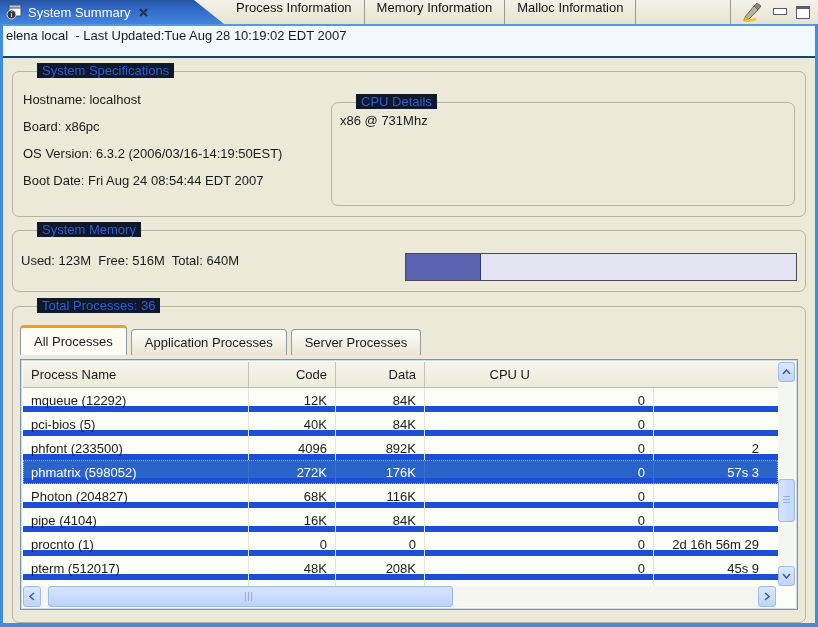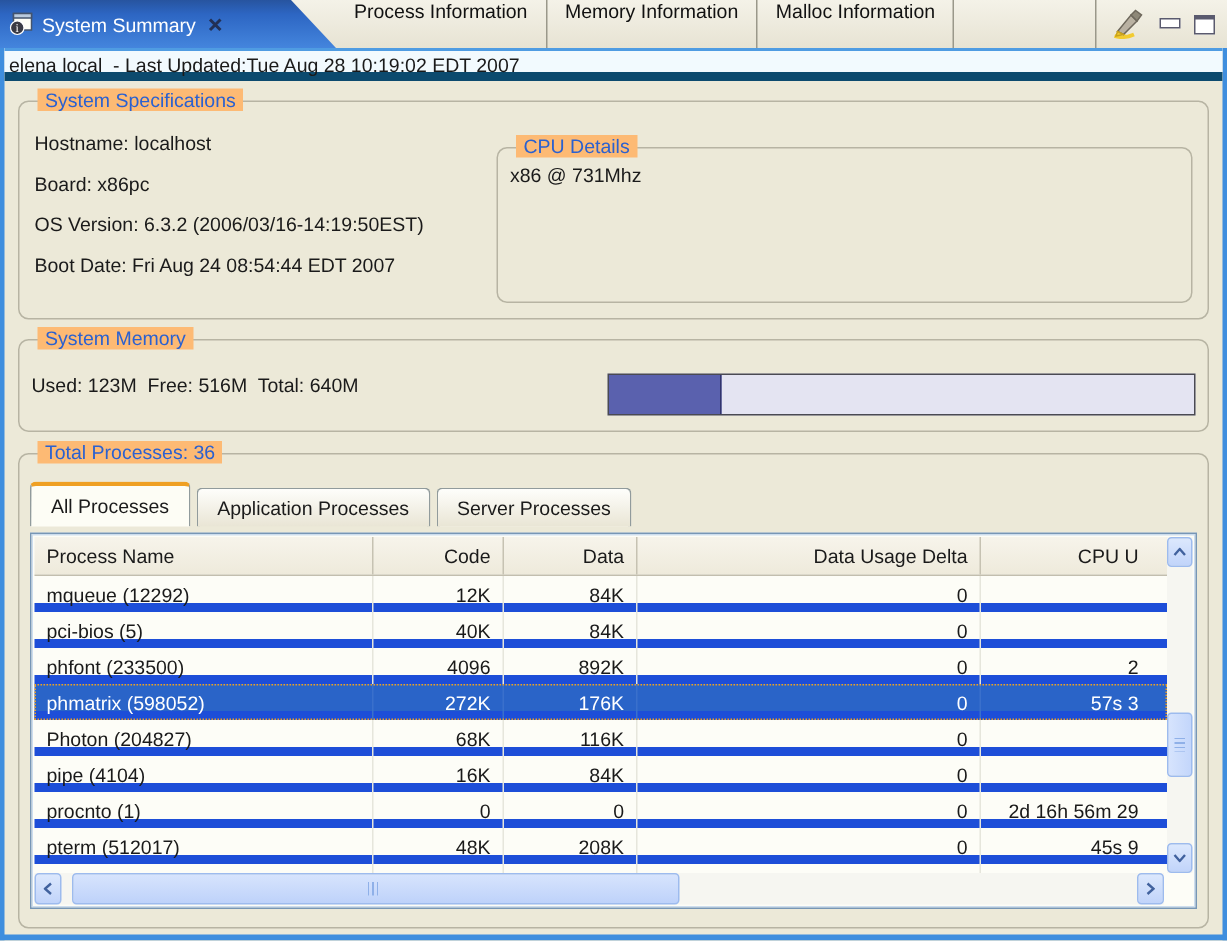--- a/index.html
+++ b/index.html
@@ -17,26 +17,26 @@
   .tab-close { margin-left: 2px; cursor: pointer; display: inline-flex; }
   .tab-inactive { display: flex; align-items: flex-start; padding: 0 12px; color: #111; border-right: 1px solid #9a988a; white-space: nowrap; background: transparent; }
   .tab-inactive:first-of-type { border-left: 1px solid #9a988a; }
   .tab-toolbar { margin-left: auto; display: flex; align-items: center; gap: 10px; padding: 0 8px 0 10px; border-left: 1px solid #9a988a; }
   .btn-min { width: 13px; height: 11px; position: relative; cursor: pointer; }
   .btn-min::after { content: ""; position: absolute; left: 0; top: 1px; width: 12px; height: 5px; background: #fff; border: 1px solid #5a5a6e; }
   .btn-max { width: 14px; height: 13px; border: 1px solid #5a5a6e; border-top: 3px solid #5a5a6e; background: #fff; cursor: pointer; }
 
   
   .view-body { flex: 1; border-left: 3px solid #3f8ede; border-right: 3px solid #3f8ede; border-bottom: 4px solid #3f8ede; background: #ece9d8; display: flex; flex-direction: column; }
-  .statusline { height: 22px; background: #f2fafe; border-top: 2px solid #4f9ce2; border-bottom: 6px solid #0c4a6e; line-height: 19px; padding-left: 3px; white-space: pre; }
+  .statusline { height: 34px; background: #f2fafe; border-top: 2px solid #4f9ce2; border-bottom: 2px solid #0c4a6e; line-height: 19px; padding-left: 3px; white-space: pre; }
   .content { flex: 1; padding: 13px 9px 0 9px; }
 
   
   .group { position: relative; border: 1px solid #b7b4a3; border-radius: 7px; background: #ece9d8; }
-  .group-title { position: absolute; top: -9px; left: 12px; background: #fdba74; padding: 0 5px; color: #2b61d0; white-space: nowrap; }
+  .group-title { position: absolute; top: -9px; left: 24px; background: #0f172a; padding: 0 5px; color: #2b61d0; white-space: nowrap; }
 
   .group-specs { height: 146px; }
   .spec-fields { padding: 14px 0 0 10px; }
   .spec-fields div { line-height: 27px; }
   .group-cpu { position: absolute; top: 30px; right: 10px; width: 464px; height: 104px; }
   .cpu-value { padding: 10px 0 0 8px; }
 
   .group-memory { height: 62px; margin-top: 13px; position: relative; }
   .mem-summary { position: absolute; left: 8px; top: 22px; }
   .mem-bar { position: absolute; right: 8px; top: 22px; width: 392px; height: 28px; background: #e4e4f2; border: 1px solid #4a4a52; }
@@ -167,21 +167,20 @@
           <div class="ptab inactive">
             <span>Server Processes</span>
           </div>
         </div>
 
         <div class="table-frame">
           <div class="theader">
             <div class="hcell hc-name">Process Name</div>
             <div class="hcell num hc-code">Code</div>
             <div class="hcell num hc-data">Data</div>
-            <div class="hcell num hc-delta">Data Usage Delta</div>
             <div class="hcell num hc-cpu">CPU U</div>
           </div>
           <div class="tbody">
               <div class="trow">
                 <div class="cell c-name">mqueue (12292)</div>
                 <div class="cell c-code">12K</div>
                 <div class="cell c-data">84K</div>
                 <div class="cell c-delta">0</div>
                 <div class="cell c-cpu"></div>
               </div>

